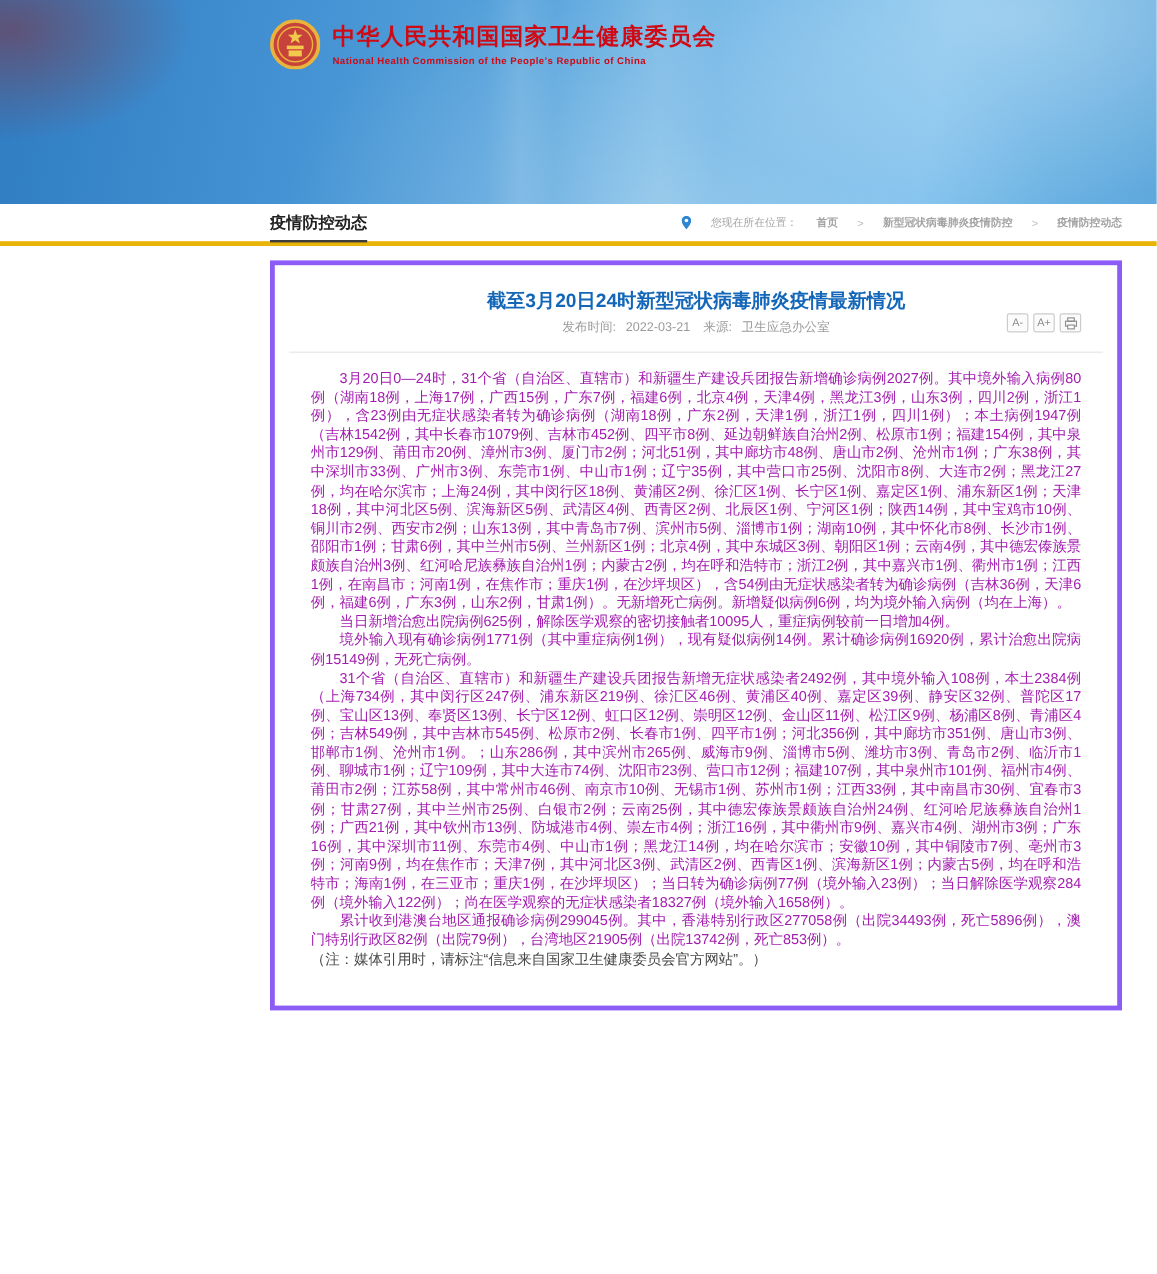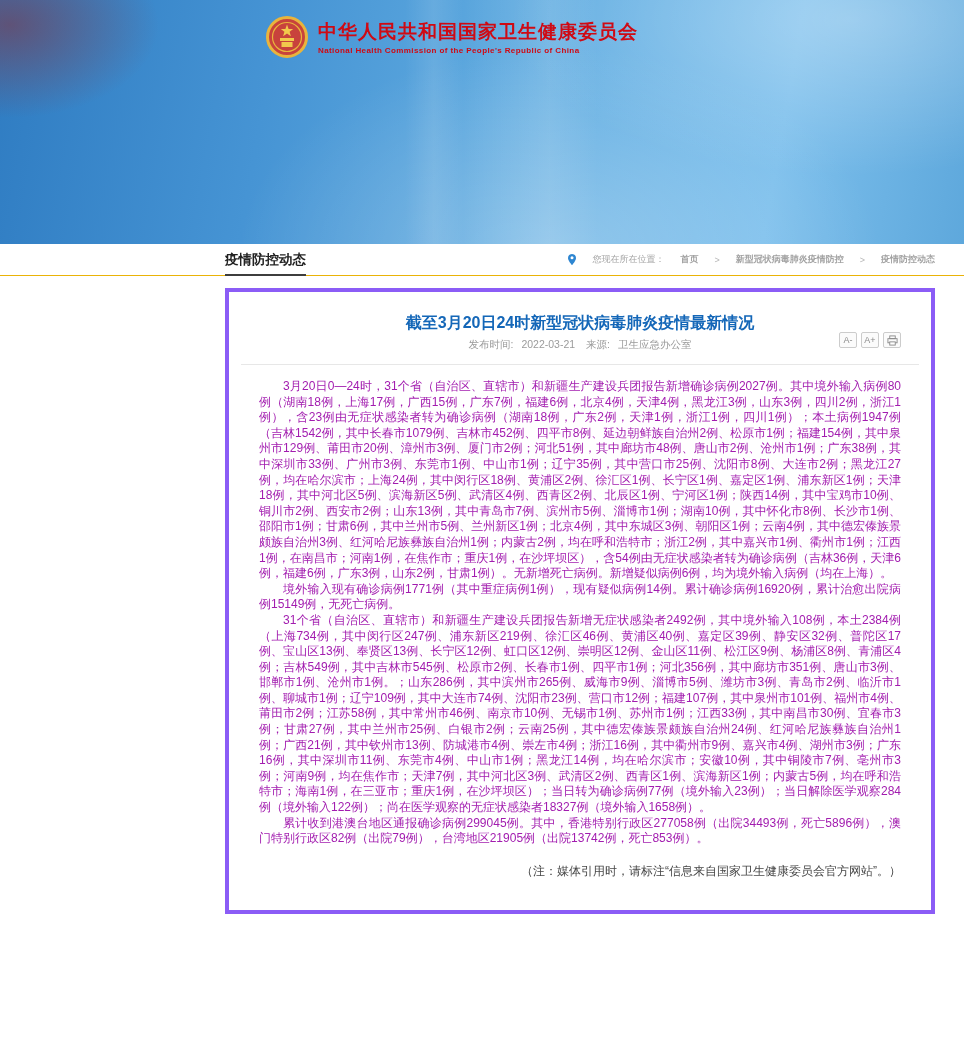--- a/index.html
+++ b/index.html
@@ -5,30 +5,29 @@
   * { margin: 0; padding: 0; box-sizing: border-box; }
   html, body { background: #fff; }
   body {
     width: 964px;
     font-family: "Liberation Sans", "DejaVu Sans", sans-serif;
     color: #484848;
   }
 
   
   .banner {
-    height: 244px;
+    height: 170px;
     position: relative;
     overflow: hidden;
     background:
       radial-gradient(ellipse 240px 150px at 10px 25px, rgba(140,40,45,.50), rgba(140,40,45,0) 62%),
       radial-gradient(ellipse 520px 240px at 88% 8%,  rgba(255,255,255,.30), rgba(255,255,255,0) 65%),
       radial-gradient(ellipse 460px 300px at 58% 105%, rgba(255,255,255,.26), rgba(255,255,255,0) 70%),
       linear-gradient(90deg, rgba(255,255,255,0) 42%, rgba(255,255,255,.10) 45%, rgba(255,255,255,0) 48%, rgba(255,255,255,.12) 57%, rgba(255,255,255,0) 62%),
       linear-gradient(100deg, #2f7cc2 0%, #4694d4 28%, #62ade1 55%, #7cbfec 80%, #5ea8dc 100%);
-    padding-left: 41px;
   }
   .banner-content { padding: 16px 0 0 225px; }
   .logo-row { display: flex; align-items: center; }
   .emblem { width: 42px; height: 42px; flex: 0 0 auto; }
   .logo-text { margin-left: 10px; }
   .site-name {
     font-size: 19px; font-weight: bold; color: #cf0a14;
     letter-spacing: 1px; line-height: 24px;
   }
   .site-name-en {
@@ -36,21 +35,21 @@
     letter-spacing: .4px; margin-top: 2px;
   }
   .banner-title {
     margin-top: 27px;
     font-size: 30px; font-weight: bold; color: #ffffff;
     letter-spacing: 2px;
     text-shadow: 2px 2px 3px rgba(18,58,105,.65);
   }
 
   
-  .navbar { border-bottom: 1px solid #eab308; background: #fff; }
+  .navbar { border-bottom: 4px solid #eab308; background: #fff; }
   .nav-inner {
     width: 710px; margin-left: 225px; height: 31px;
     display: flex; justify-content: space-between; align-items: center;
   }
   .section-tab {
     font-size: 13.5px; font-weight: bold; color: #222;
     height: 31px; line-height: 29px;
     border-bottom: 2px solid #3d3d3d;
     margin-bottom: -1px; cursor: pointer;
   }
@@ -83,21 +82,21 @@
     display: flex; align-items: center; justify-content: center;
   }
   .divider { border: none; border-top: 1px solid #e7e7e7; margin: 12px -18px 0; }
 
   .body-text { margin-top: 14px; }
   .body-text p {
     font-size: 12px; line-height: 15.6px; color: #a21caf;
     text-align: justify; text-indent: 2em;
   }
   .note {
-    margin-top: 16px; text-align: right;
+    margin-top: 0; text-align: left;
     font-size: 12px; color: #474747;
   }
 </style>
 </head>
 <body>
 
 <div class="banner">
   <div class="banner-content">
     <div class="logo-row">
       <span class="emblem">
@@ -155,19 +154,20 @@
           <rect x="3" y="7.5" width="6" height="3.5" fill="#fff" stroke="#8a8a8a"></rect>
         </svg>
       </span>
     </span>
   </div>
 
   <hr class="divider">
 
   <div class="body-text">
     <p>3月20日0—24时，31个省（自治区、直辖市）和新疆生产建设兵团报告新增确诊病例2027例。其中境外输入病例80例（湖南18例，上海17例，广西15例，广东7例，福建6例，北京4例，天津4例，黑龙江3例，山东3例，四川2例，浙江1例），含23例由无症状感染者转为确诊病例（湖南18例，广东2例，天津1例，浙江1例，四川1例）；本土病例1947例（吉林1542例，其中长春市1079例、吉林市452例、四平市8例、延边朝鲜族自治州2例、松原市1例；福建154例，其中泉州市129例、莆田市20例、漳州市3例、厦门市2例；河北51例，其中廊坊市48例、唐山市2例、沧州市1例；广东38例，其中深圳市33例、广州市3例、东莞市1例、中山市1例；辽宁35例，其中营口市25例、沈阳市8例、大连市2例；黑龙江27例，均在哈尔滨市；上海24例，其中闵行区18例、黄浦区2例、徐汇区1例、长宁区1例、嘉定区1例、浦东新区1例；天津18例，其中河北区5例、滨海新区5例、武清区4例、西青区2例、北辰区1例、宁河区1例；陕西14例，其中宝鸡市10例、铜川市2例、西安市2例；山东13例，其中青岛市7例、滨州市5例、淄博市1例；湖南10例，其中怀化市8例、长沙市1例、邵阳市1例；甘肃6例，其中兰州市5例、兰州新区1例；北京4例，其中东城区3例、朝阳区1例；云南4例，其中德宏傣族景颇族自治州3例、红河哈尼族彝族自治州1例；内蒙古2例，均在呼和浩特市；浙江2例，其中嘉兴市1例、衢州市1例；江西1例，在南昌市；河南1例，在焦作市；重庆1例，在沙坪坝区），含54例由无症状感染者转为确诊病例（吉林36例，天津6例，福建6例，广东3例，山东2例，甘肃1例）。无新增死亡病例。新增疑似病例6例，均为境外输入病例（均在上海）。</p>
+    <p>当日新增治愈出院病例625例，解除医学观察的密切接触者10095人，重症病例较前一日增加4例。</p>
     <p>境外输入现有确诊病例1771例（其中重症病例1例），现有疑似病例14例。累计确诊病例16920例，累计治愈出院病例15149例，无死亡病例。</p>
     <p>31个省（自治区、直辖市）和新疆生产建设兵团报告新增无症状感染者2492例，其中境外输入108例，本土2384例（上海734例，其中闵行区247例、浦东新区219例、徐汇区46例、黄浦区40例、嘉定区39例、静安区32例、普陀区17例、宝山区13例、奉贤区13例、长宁区12例、虹口区12例、崇明区12例、金山区11例、松江区9例、杨浦区8例、青浦区4例；吉林549例，其中吉林市545例、松原市2例、长春市1例、四平市1例；河北356例，其中廊坊市351例、唐山市3例、邯郸市1例、沧州市1例。；山东286例，其中滨州市265例、威海市9例、淄博市5例、潍坊市3例、青岛市2例、临沂市1例、聊城市1例；辽宁109例，其中大连市74例、沈阳市23例、营口市12例；福建107例，其中泉州市101例、福州市4例、莆田市2例；江苏58例，其中常州市46例、南京市10例、无锡市1例、苏州市1例；江西33例，其中南昌市30例、宜春市3例；甘肃27例，其中兰州市25例、白银市2例；云南25例，其中德宏傣族景颇族自治州24例、红河哈尼族彝族自治州1例；广西21例，其中钦州市13例、防城港市4例、崇左市4例；浙江16例，其中衢州市9例、嘉兴市4例、湖州市3例；广东16例，其中深圳市11例、东莞市4例、中山市1例；黑龙江14例，均在哈尔滨市；安徽10例，其中铜陵市7例、亳州市3例；河南9例，均在焦作市；天津7例，其中河北区3例、武清区2例、西青区1例、滨海新区1例；内蒙古5例，均在呼和浩特市；海南1例，在三亚市；重庆1例，在沙坪坝区）；当日转为确诊病例77例（境外输入23例）；当日解除医学观察284例（境外输入122例）；尚在医学观察的无症状感染者18327例（境外输入1658例）。</p>
     <p>累计收到港澳台地区通报确诊病例299045例。其中，香港特别行政区277058例（出院34493例，死亡5896例），澳门特别行政区82例（出院79例），台湾地区21905例（出院13742例，死亡853例）。</p>
   </div>
 
   <div class="note">（注：媒体引用时，请标注“信息来自国家卫生健康委员会官方网站”。）</div>
 </div>
 
 </body></html>

